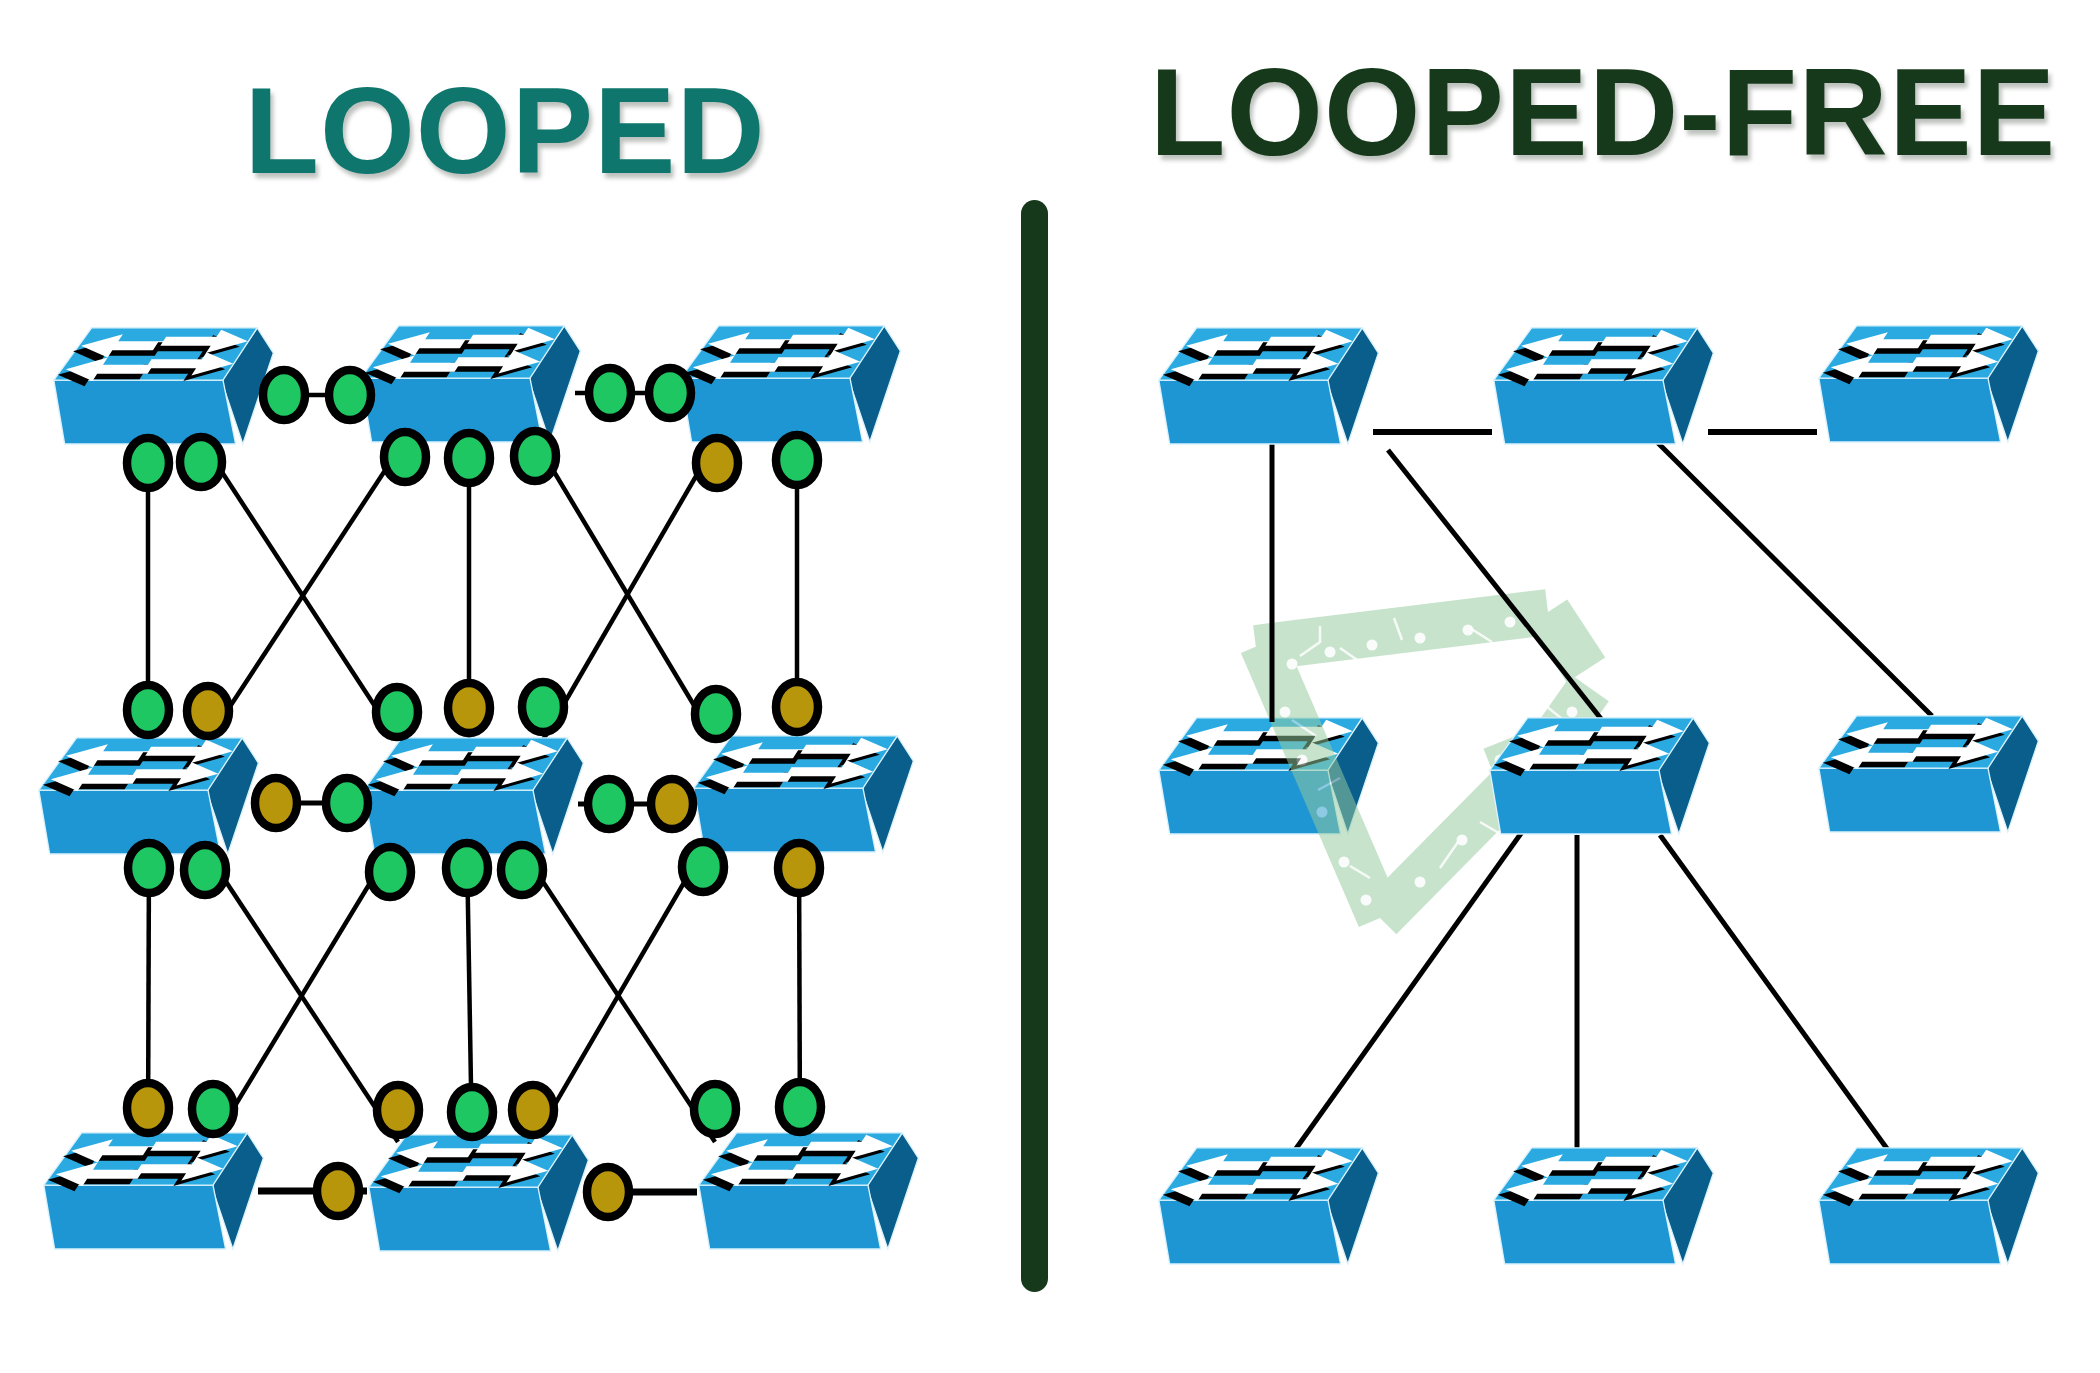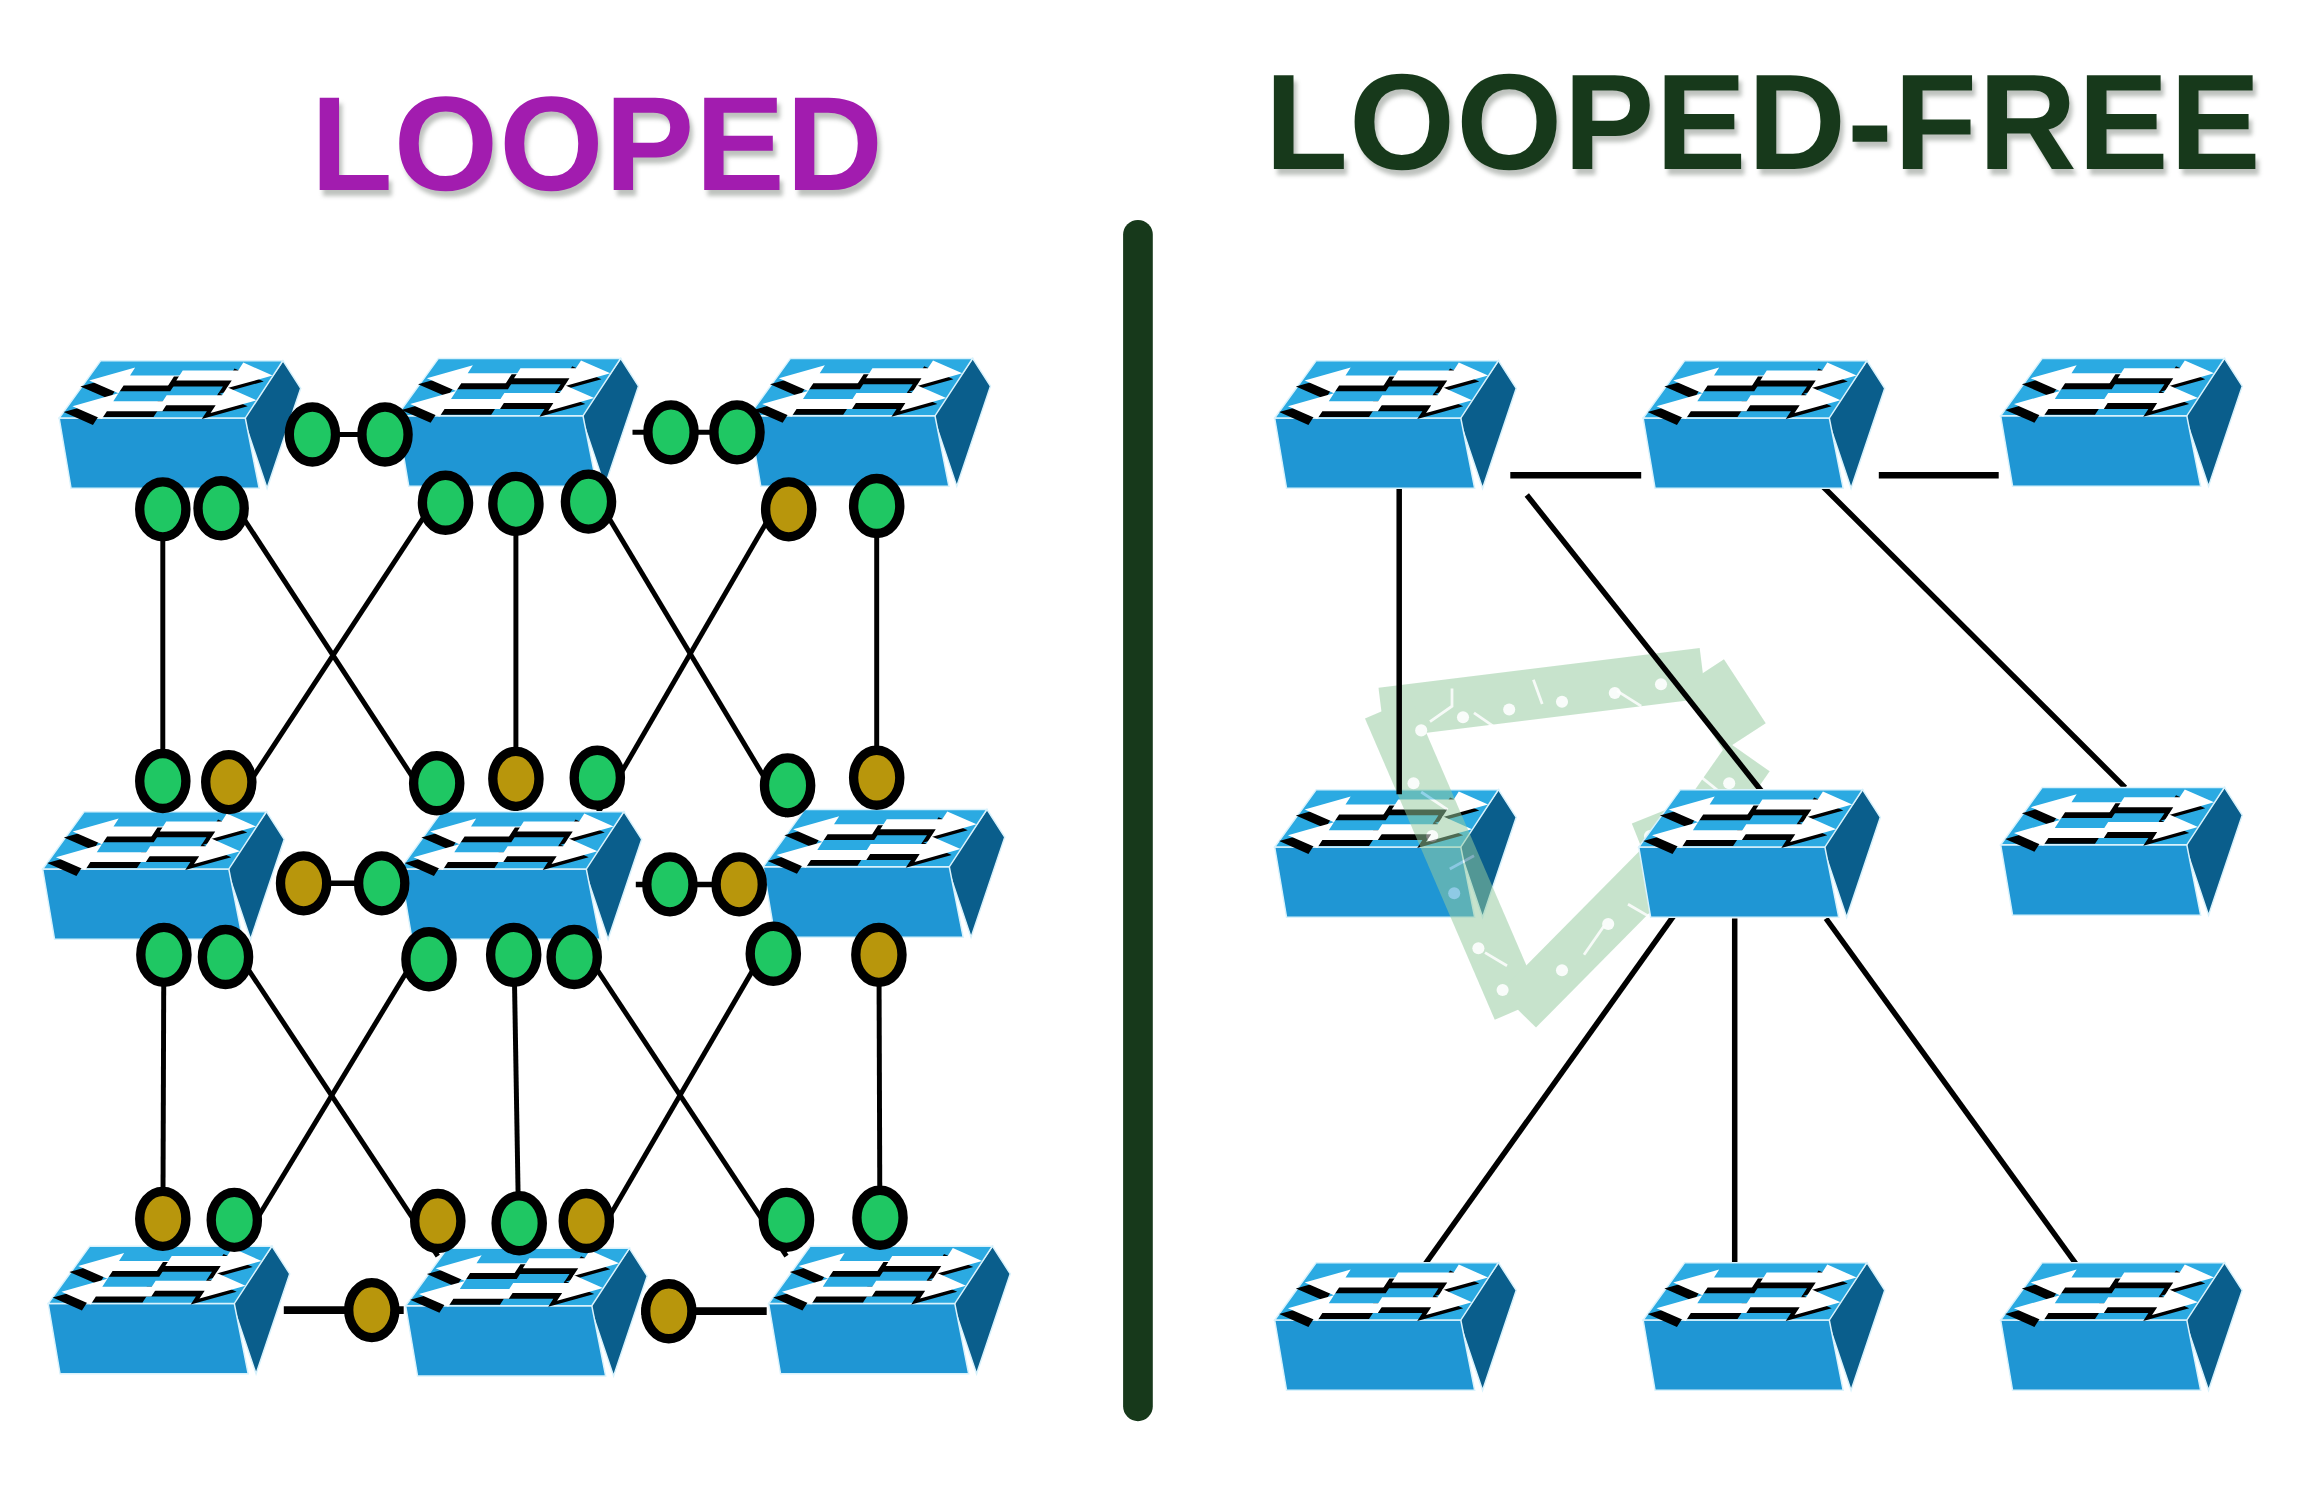--- a/index.html
+++ b/index.html
@@ -27,21 +27,21 @@
     left:1021px;top:200px;
     width:27px;height:1092px;
     border-radius:14px;
   }
   svg.topo{position:absolute;left:0;top:0;width:2100px;height:1373px;}
 </style>
 </head>
 <body>
 
 <div class="canvas">
-  <div class="title title-left" style="color: #a21caf; padding-left: 38px;">LOOPED</div>
+  <div class="title title-left" style="color: #0f766e;">LOOPED</div>
   <div class="title title-right" style="color: rgb(23, 57, 27);">LOOPED-FREE</div>
   <div class="divider" style="background: rgb(23, 57, 27);"></div>
   <svg class="topo" viewBox="0 0 2100 1373" xmlns="http://www.w3.org/2000/svg">
       <defs>
         <g id="switch-icon">
           <polygon points="228,4 246,32 212,133 188,62" fill="#0a5e8c" stroke="#d9f2fc" stroke-width="1.5"></polygon>
           <polygon points="2,62 190,62 204,133 14,133" fill="#1f96d4" stroke="#d9f2fc" stroke-width="1.5"></polygon>
           <polygon points="44,4 228,4 190,62 2,62" fill="#2baae2" stroke="#d9f2fc" stroke-width="1.5"></polygon>
           <g transform="translate(44,6) skewX(-33)">
             <polygon points="94,8 38,8 38,0 0,13 38,26 38,18 94,18" transform="translate(-5,11)" fill="#000000"></polygon>

